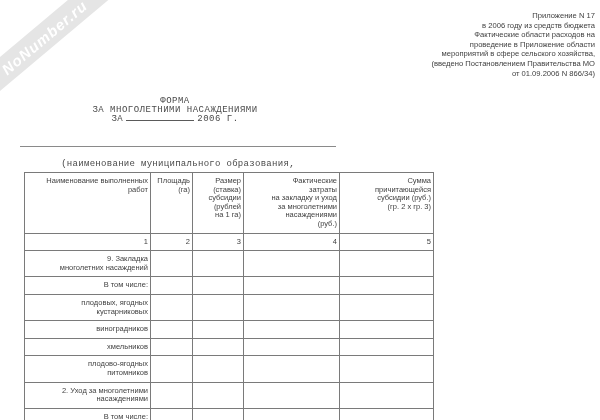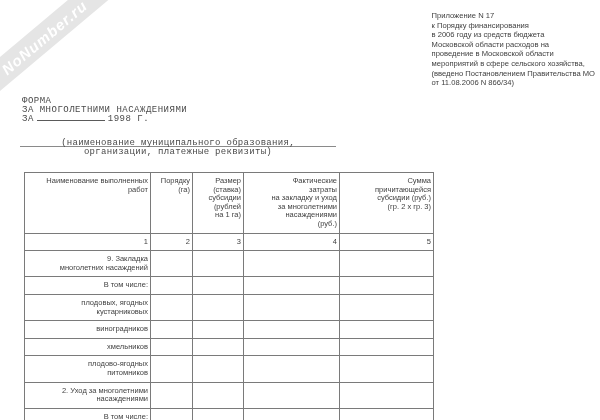--- a/index.html
+++ b/index.html
@@ -21,42 +21,42 @@
   }
   .watermark-text {
     color:#ffffff; font-weight:bold; font-style:italic;
     font-size:15px; letter-spacing:1px;
     font-family:"Liberation Sans", sans-serif;
   }
 
   
   .appendix {
     position:absolute; top:11px; right:5px;
-    font-size:7.6px; line-height:9.6px; color:#404040;
+    text-align:right; font-size:7.6px; line-height:9.6px; color:#404040;
   }
 
   
   .title-block {
     position:absolute; left:22px; top:97px; width:306px;
-    text-align:left; white-space:nowrap;
+    text-align:center; white-space:nowrap;
     font-family:"Liberation Mono","DejaVu Sans Mono",monospace;
     font-size:9px; line-height:8.5px; letter-spacing:0.5px; color:#4a4a4a;
   }
   .year-line .blank {
     display:inline-block; width:68px; height:7px;
     border-bottom:1px solid #5a5a5a; margin:0 3px; vertical-align:baseline;
   }
 
   
   .org-rule {
     position:absolute; left:20px; top:146px; width:316px;
     border-top:1px solid #8a8a8a; height:0;
   }
   .org-caption {
-    position:absolute; left:22px; top:139px; width:312px;
+    position:absolute; left:22px; top:160px; width:312px;
     text-align:center; white-space:nowrap;
     font-family:"Liberation Mono","DejaVu Sans Mono",monospace;
     font-size:9px; line-height:8.8px; letter-spacing:0.3px; color:#4a4a4a;
   }
 
   
   .subsidy-table {
     position:absolute; left:24px; top:172px;
     border-collapse:collapse; table-layout:fixed;
     font-size:7.5px; line-height:8.6px; color:#3f3f3f;
@@ -76,56 +76,54 @@
 <body>
 
 <div class="page">
 
   <div class="watermark-band">
     <span class="watermark-text">NoNumber.ru</span>
   </div>
 
   <div class="appendix">
     <div>Приложение N 17</div>
-    <div>к Порядку финансирования</div>
     <div>в 2006 году из средств бюджета</div>
-    <div>Московской области расходов на</div>
-    <div>проведение в Московской области</div>
+    <div>Фактические области расходов на</div>
+    <div>проведение в Приложение области</div>
     <div>мероприятий в сфере сельского хозяйства,</div>
     <div>(введено Постановлением Правительства МО</div>
-    <div>от 11.08.2006 N 866/34)</div>
+    <div>от 01.09.2006 N 866/34)</div>
   </div>
 
   <div class="title-block">
     <div>ФОРМА</div>
     <div>ЗА МНОГОЛЕТНИМИ НАСАЖДЕНИЯМИ</div>
     <div class="year-line">
-      <span>ЗА</span><span class="blank"></span><span>1998 Г.</span>
+      <span>ЗА</span><span class="blank"></span><span>2006 Г.</span>
     </div>
   </div>
 
   <div class="org-rule"></div>
   <div class="org-caption">
     <div>(наименование муниципального образования,</div>
-    <div>организации, платежные реквизиты)</div>
   </div>
 
   <table class="subsidy-table">
     <colgroup>
       <col style="width:126px">
         <col style="width:42px">
         <col style="width:51px">
         <col style="width:96px">
         <col style="width:94px">
     </colgroup>
     <thead>
       <tr>
         <th>Наименование выполненных
 работ</th>
-        <th>Порядку
+        <th>Площадь
 (га)</th>
         <th>Размер
 (ставка)
 субсидии
 (рублей
 на 1 га)</th>
         <th>Фактические
 затраты
 на закладку и уход
 за многолетними

